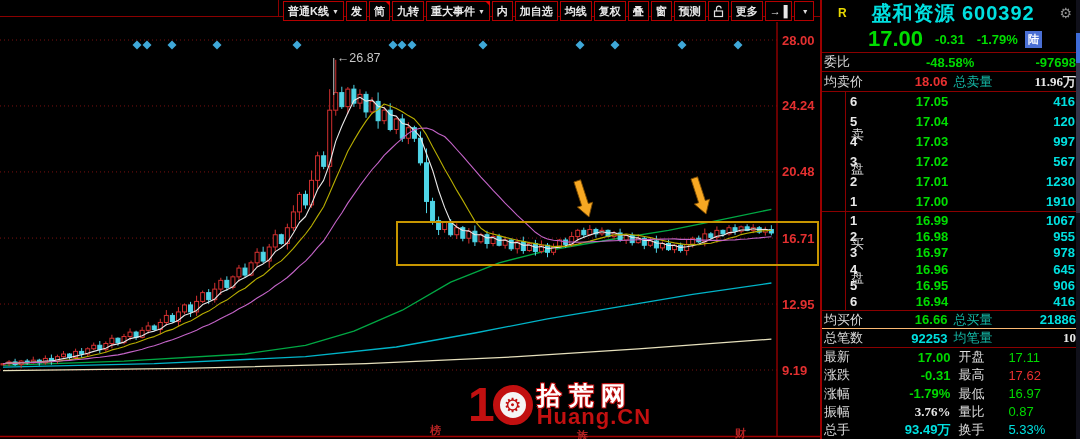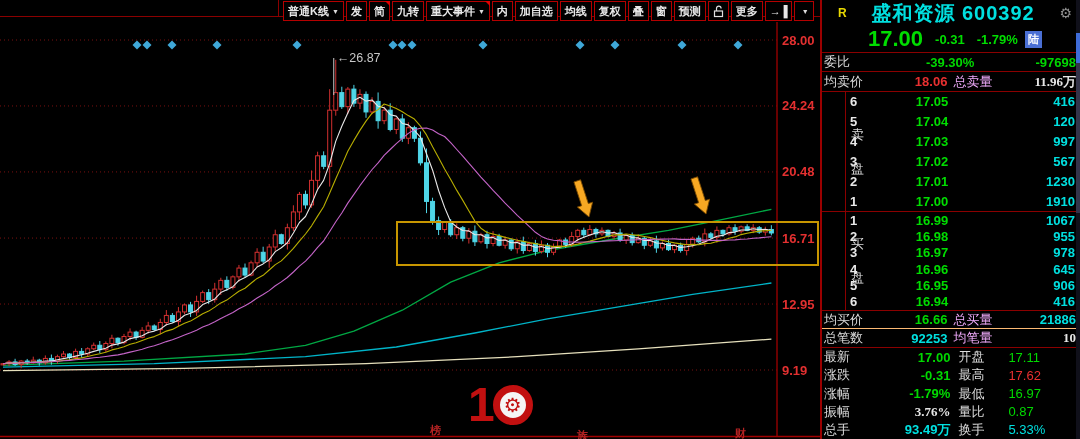--- a/index.html
+++ b/index.html
@@ -39,21 +39,21 @@
   .p-gear{color:#8f8f8f;font-size:14px;margin-right:8px;cursor:default;}
   .p-price-row{height:26px;display:flex;align-items:center;padding-left:46px;}
   .p-price{color:#00dd00;font-size:22px;font-weight:bold;line-height:22px;}
   .p-chg,.p-pct{color:#00dd00;font-size:13px;font-weight:bold;margin-left:12px;}
   .p-badge{background:#4a6fd4;color:#fff;font-size:11px;font-weight:bold;padding:1px 3px;margin-left:7px;}
   .p-row{display:flex;align-items:center;height:20px;padding:0 4px 0 2px;}
   .p-weibi{border-top:1px solid #8b0000;border-bottom:1px solid #8b0000;}
   .p-avgsell{border-bottom:1px solid #8b0000;}
   .p-row .lab{width:62px;color:#dcdcdc;}
   .p-row .v1{flex:1;text-align:right;font-weight:bold;}
-  .p-row .lab2{width:58px;padding-left:6px;color:#f0abfc;}
+  .p-row .lab2{width:58px;padding-left:6px;color:#14b8a6;}
   .p-row .v2{flex:1.15;text-align:right;font-weight:bold;}
   .ob-block{display:flex;}
   .buy-block{border-top:1px solid #8b0000;}
   .ob-label{width:24px;border-right:1px solid #8b0000;display:flex;align-items:center;justify-content:center;}
   .ob-label span{width:14px;color:#dcdcdc;font-size:13px;line-height:2.6;word-break:break-all;text-align:center;margin-left:48px;}
   .ob-rows{flex:1;display:flex;flex-direction:column;}
   .ob-row{flex:1;display:flex;align-items:center;}
   .ob-lvl{width:18px;padding-left:4px;color:#e8e8e8;font-weight:bold;}
   .ob-price{flex:1;text-align:center;color:#00dd00;font-weight:bold;}
   .ob-vol{width:80px;text-align:right;padding-right:5px;color:#00e0e0;font-weight:bold;}
@@ -434,20 +434,24 @@
       <div class="tbtn">
         <span class="caret">▼</span>
       </div>
     </div>
 
   <div class="watermark">
     <span class="wm-one">1</span>
     <div class="wm-zero">
       <span class="wm-gear">⚙</span>
     </div>
+    <div class="wm-col">
+      <span class="wm-cn">拾荒网</span>
+      <span class="wm-en">Huang.CN</span>
+    </div>
   </div>
   <div id="ticker-chars">
       <span class="ticker-char" style="left: 430px; top: 423px;">榜</span>
       <span class="ticker-char" style="left: 577px; top: 428px;">族</span>
       <span class="ticker-char" style="left: 735px; top: 426px;">财</span>
     </div>
 
   <div class="panel">
     <div class="p-header">
       <span class="p-flag">R</span>
@@ -455,21 +459,21 @@
       <span class="p-gear">⚙</span>
     </div>
     <div class="p-price-row">
       <span class="p-price">17.00</span>
       <span class="p-chg">-0.31</span>
       <span class="p-pct">-1.79%</span>
       <span class="p-badge">陆</span>
     </div>
     <div class="p-row p-weibi">
       <span class="lab">委比</span>
-      <span class="v1 c-green">-39.30%</span>
+      <span class="v1 c-green">-48.58%</span>
       <span class="v2 c-green">-97698</span>
     </div>
     <div class="p-row p-avgsell">
       <span class="lab">均卖价</span>
       <span class="v1 c-red">18.06</span>
       <span class="lab2">总卖量</span>
       <span class="v2 c-white">11.96万</span>
     </div>
     <div class="ob-block sell-block">
       <div class="ob-label">

